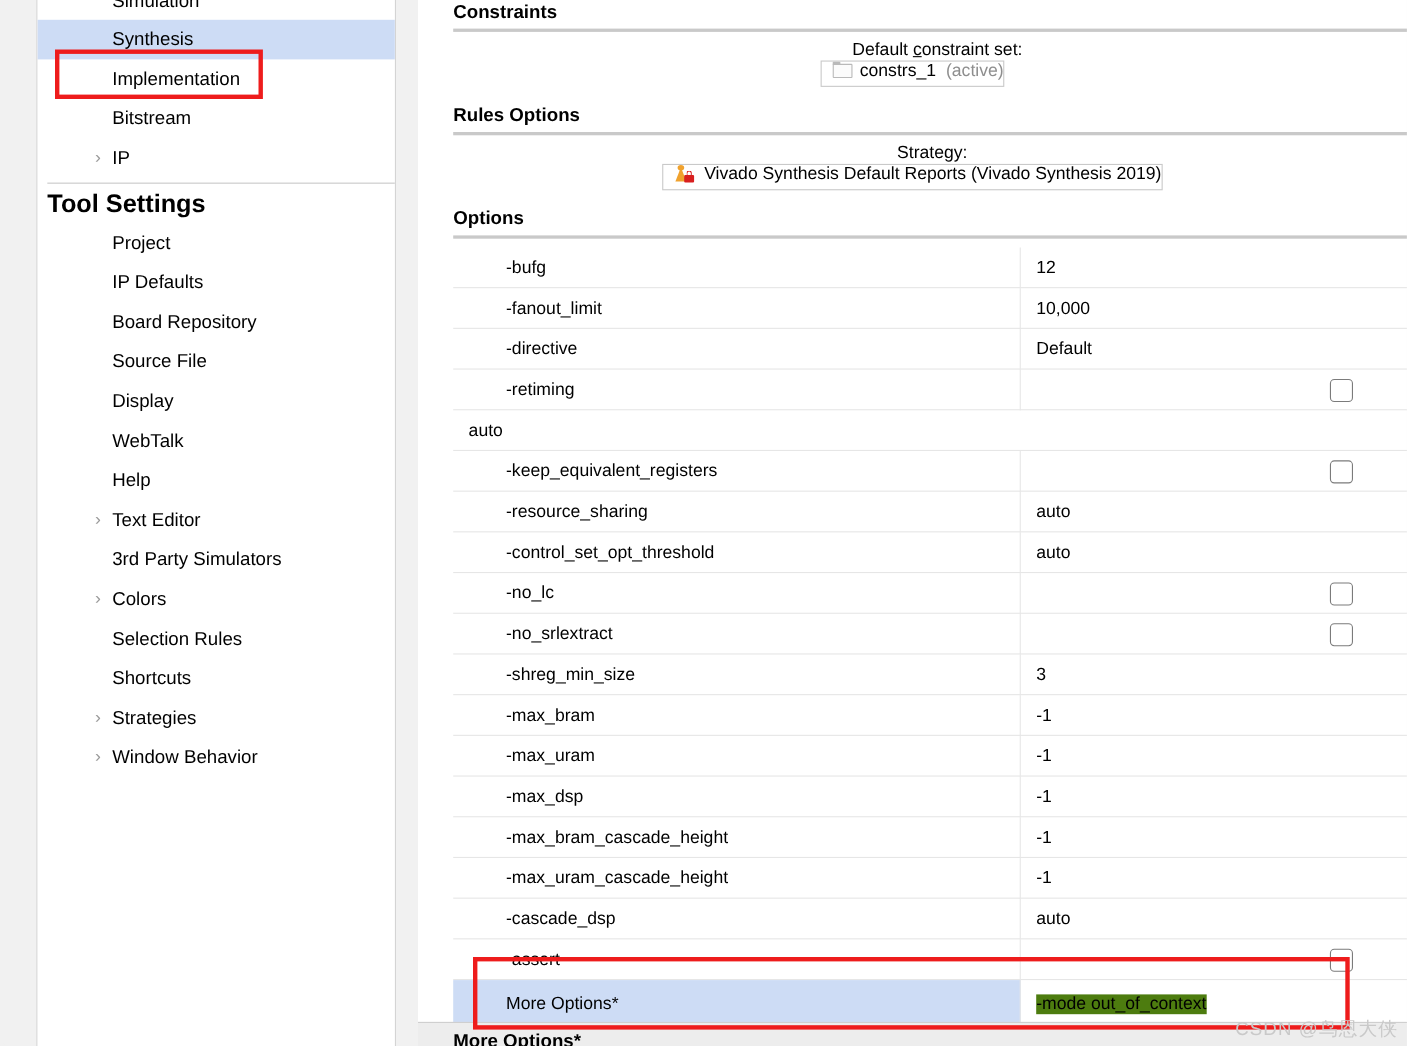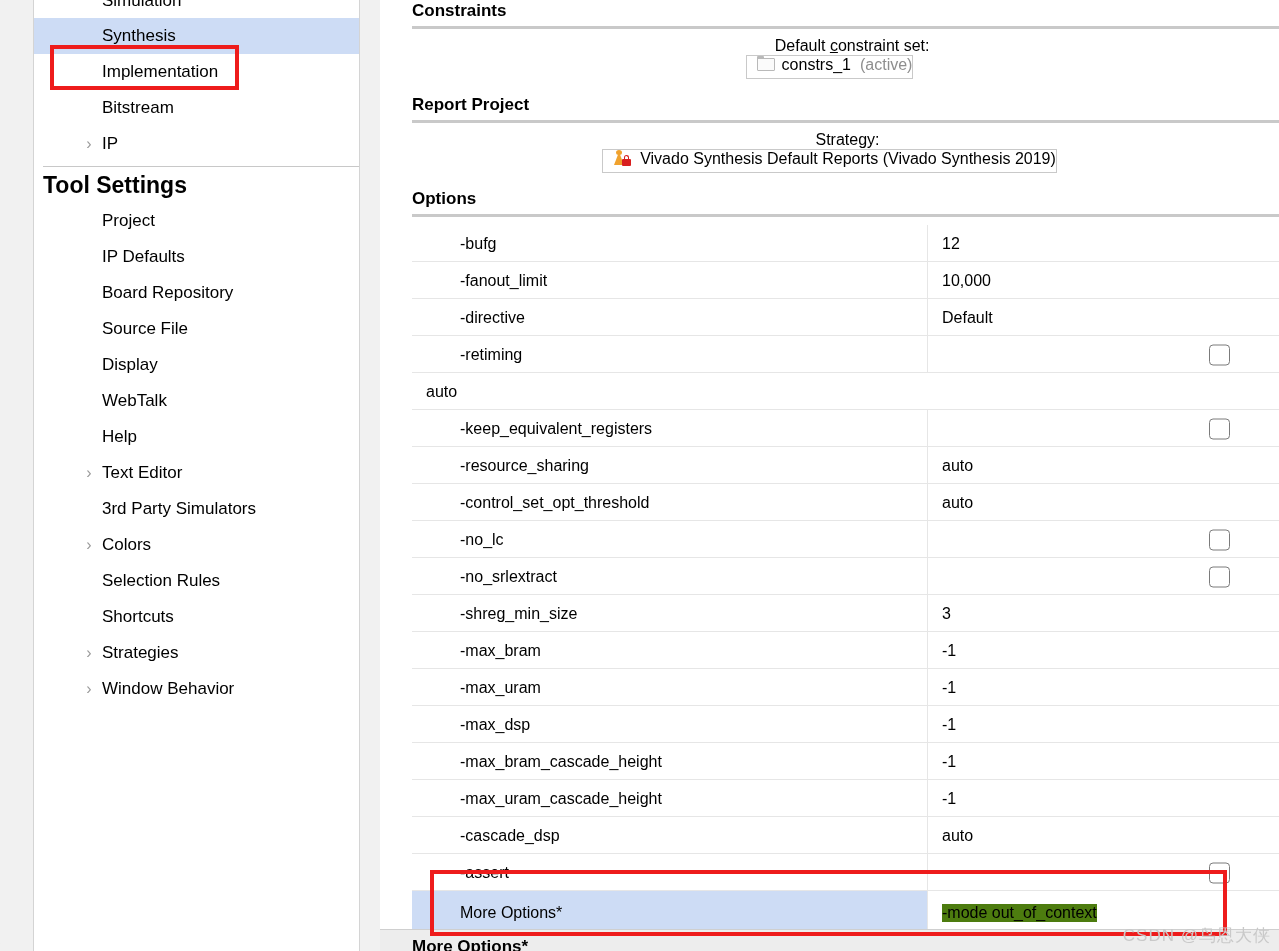--- a/index.html
+++ b/index.html
@@ -239,21 +239,21 @@
     <div class="field-row">
       <div class="field-label" style="width:220px"><span>Default </span><u>c</u><span>onstraint set:</span></div>
       <div class="field-box">
         <span class="folder-ic"></span>
         <span class="fval">constrs_1</span>
         <span class="fval muted">(active)</span>
       </div>
     </div>
 
     <div style="height:16px"></div>
-    <div class="grp-head">Report Project</div>
+    <div class="grp-head">Rules Options</div>
     <div class="grp-rule"></div>
 
     <div class="field-row">
       <div class="field-label" style="width:120px">Strategy:</div>
       <div class="field-box">
         <span class="strat-ic">
           <span class="dot"></span>
             <span class="tri"></span>
           <span class="locks"></span>
             <span class="lockb"></span>

